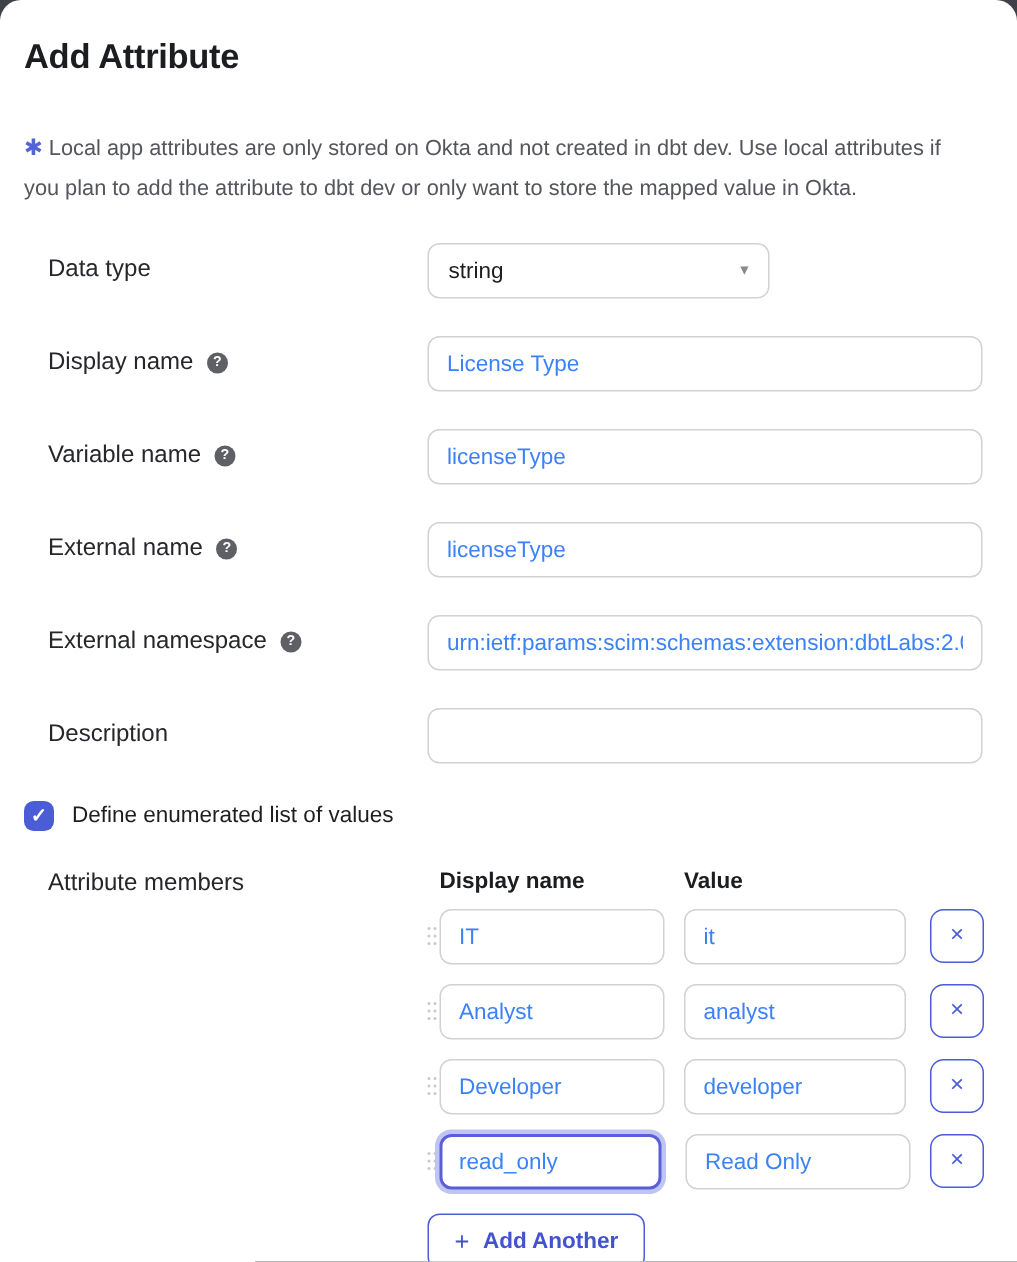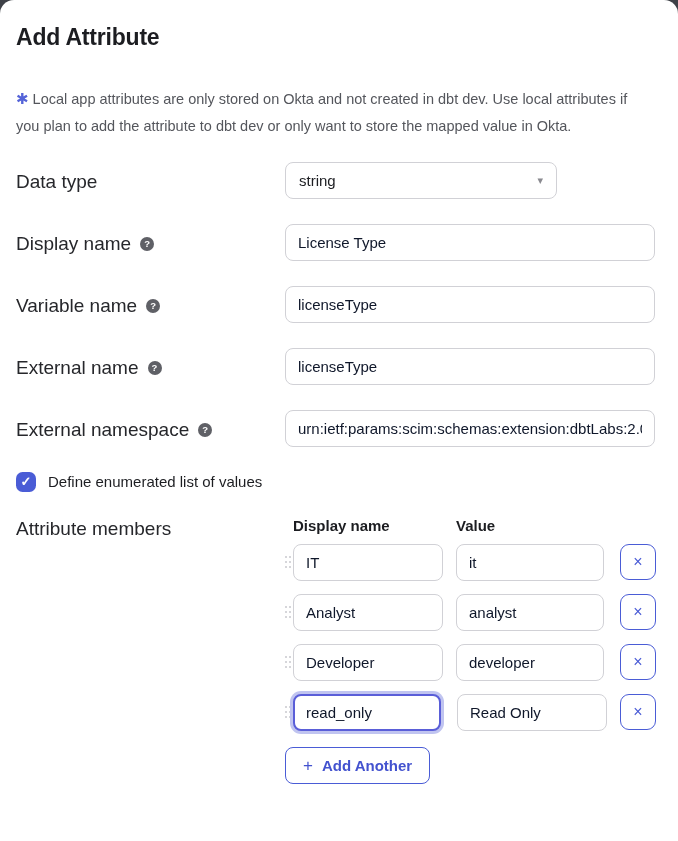--- a/index.html
+++ b/index.html
@@ -27,39 +27,39 @@
   }
   .asterisk { color:#5463d8; font-size:15px; margin-right:4px; }
 
   .form { margin-top:22px; }
   .field-row { display:flex; align-items:flex-start; margin-bottom:25px; }
   .label-col {
     width:269px; flex:none;
     padding-top:9px;
     display:flex; align-items:center; gap:9px;
   }
-  .field-label { font-size:19px; color:#26272b; }
+  .field-label { font-size:16px; color:#26272b;margin-left:16px; }
   .help {
     width:14px; height:14px; border-radius:50%;
     background:#5f6066; color:#ffffff;
     font-size:9.5px; font-weight:700;
     display:inline-flex; align-items:center; justify-content:center;
     flex:none; cursor:pointer;
   }
   .control-col { flex:1; min-width:0; }
 
   .text-input {
     width:100%; height:37px;
     border:1px solid #d1d1d6; border-radius:8px;
     padding:0 12px;
-    font-size:15px; color:#0f172a;
+    font-size:15px; color:#3b82f6;
     font-family:inherit; outline:none; background:#fff;
   }
   .select {
-    width:272px; height:37px;
+    width:228px; height:37px;
     border:1px solid #d1d1d6; border-radius:8px;
     padding:0 13px;
     display:flex; align-items:center; justify-content:space-between;
     font-size:15px; color:#1d1e22; cursor:pointer; background:#fff;
   }
   .caret { color:#8a8a90; font-size:11px; line-height:1; }
 
   .enum-row .label-col { padding-top:2px; }
   .enum-control { display:flex; align-items:center; gap:12px; }
   .checkbox {
@@ -166,20 +166,28 @@
     <div class="field-row">
       <div class="label-col">
         <span class="field-label">External namespace</span>
         <span class="help">?</span>
       </div>
       <div class="control-col">
         <input class="text-input" type="text" value="urn:ietf:params:scim:schemas:extension:dbtLabs:2.0" style="">
       </div>
     </div>
 
+    <div class="field-row">
+      <div class="label-col">
+        <span class="field-label">Description</span>
+      </div>
+      <div class="control-col">
+        <input class="text-input" type="text" value="" style="">
+      </div>
+    </div>
 
     <div class="field-row enum-row">
       <div class="control-col">
         <div class="enum-control">
           <div class="checkbox">
             <span class="checkmark">✓</span>
           </div>
           <span class="enum-label">Define enumerated list of values</span>
         </div>
       </div>

